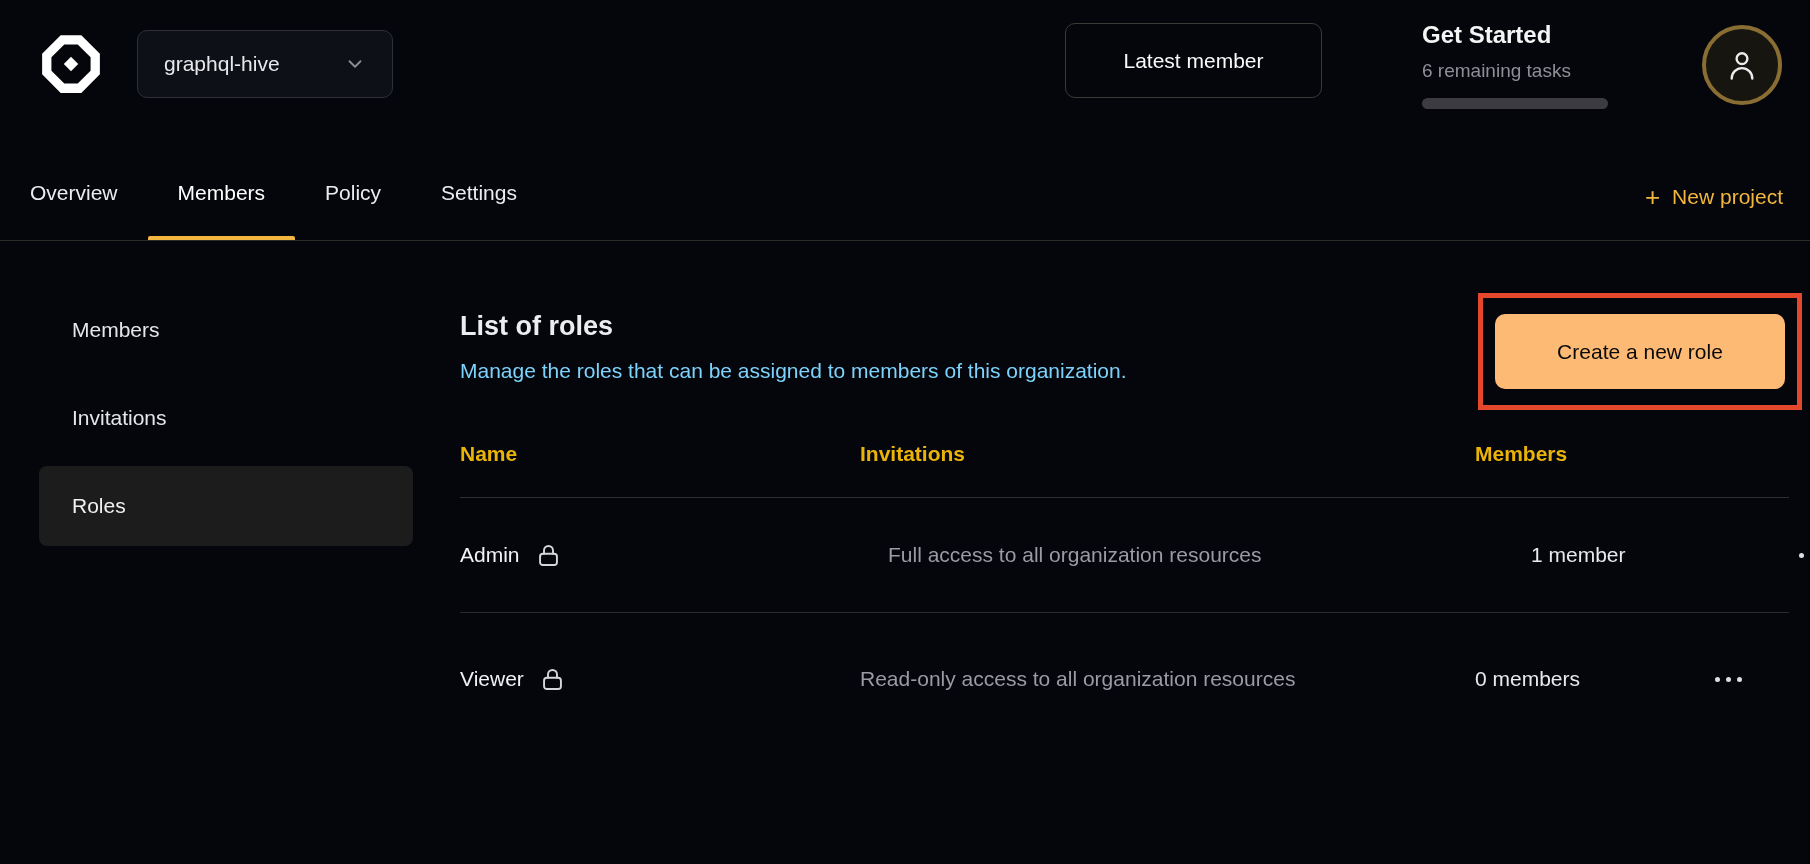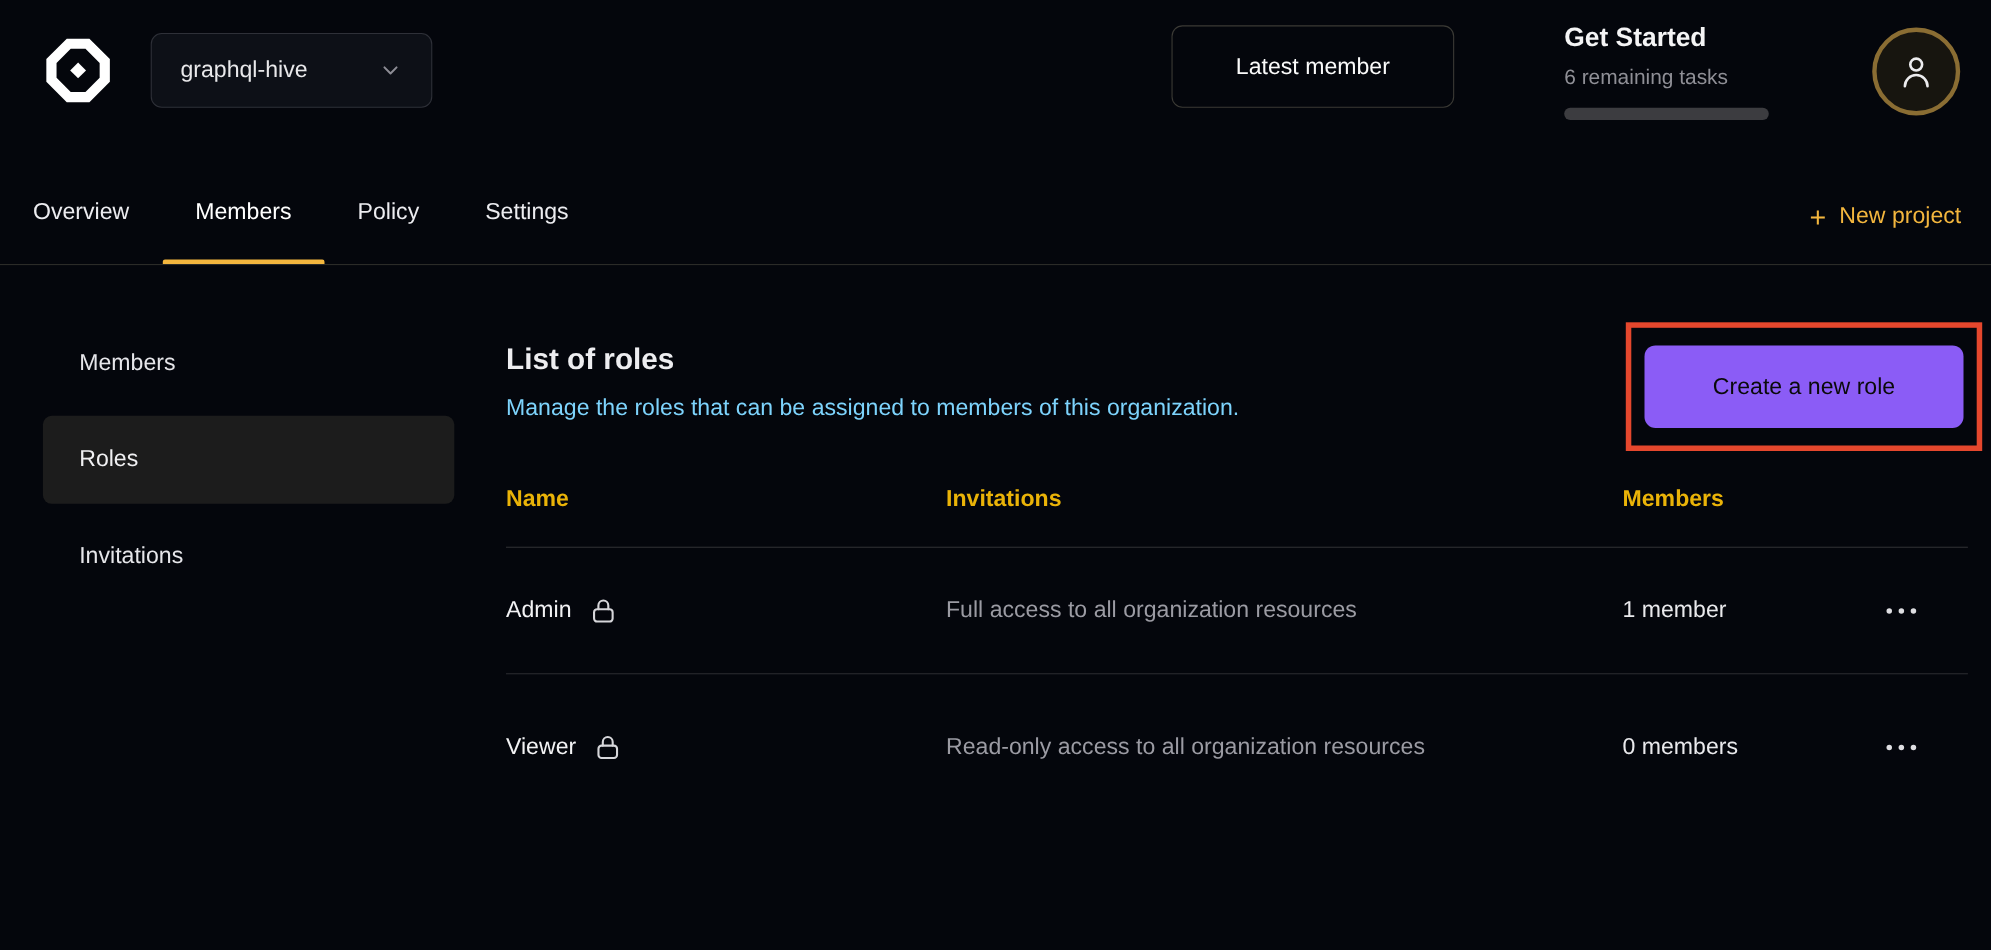--- a/index.html
+++ b/index.html
@@ -74,37 +74,37 @@
   .thead {
     margin-top:54px; height:26px; display:grid;
     grid-template-columns:400px 615px 238px 76px; align-items:center;
     font-size:21px; font-weight:700; color:#eab308;
   }
   .tdivider { border:none; border-top:1px solid #2e2e32; margin-top:30px; }
   .trow {
     display:grid; grid-template-columns:400px 615px 238px 76px; align-items:center;
     border-bottom:1px solid #2a2a2e;
   }
-  .trow.r1 { height:115px; }
+  .trow.r1 { height:115px;gap:28px; }
   .trow.r2 { height:132px; border-bottom:none; }
   .cell-name { display:flex; align-items:center; gap:15px; font-size:21px; font-weight:500; color:#f2f2f4; }
   .cell-desc { font-size:21px; line-height:32px; color:#9b9ba3; max-width:505px; }
   .cell-members { font-size:21px; color:#e9e9ec; }
   .cell-actions { display:flex; }
   .dots { display:flex; align-items:center; gap:6px; padding:10px 2px; cursor:pointer; }
   .dots i { width:5px; height:5px; border-radius:50%; background:#dedee2; }
 
   
   .annotation-box {
     position:absolute; left:1018px; top:52px; width:324px; height:117px;
     border:5px solid #e5472d;
     display:flex; align-items:center; justify-content:center;
   }
   .create-btn {
-    width:290px; height:75px; background:#8b5cf6; color:#0a0a0a;
+    width:290px; height:75px; background:#fdba74; color:#0a0a0a;
     border:none; border-radius:10px; font-size:21px; font-weight:500;
     font-family:"Liberation Sans", sans-serif; cursor:pointer;
   }
 
   .icon { display:inline-flex; }
 </style>
 </head>
 <body>
 
 <div class="header">
@@ -153,22 +153,22 @@
   <div class="new-project">
     <span class="plus">+</span>
     <span>New project</span>
   </div>
 </div>
 
 <div class="content">
 
   <div class="sidebar">
     <div class="si">Members</div>
+    <div class="si">Invitations</div>
     <div class="si active">Roles</div>
-    <div class="si">Invitations</div>
   </div>
 
   <div class="main">
 
     <div class="page-title">List of roles</div>
     <div class="page-sub">Manage the roles that can be assigned to members of this organization.</div>
 
     <div class="annotation-box">
       <button class="create-btn">Create a new role</button>
     </div>

